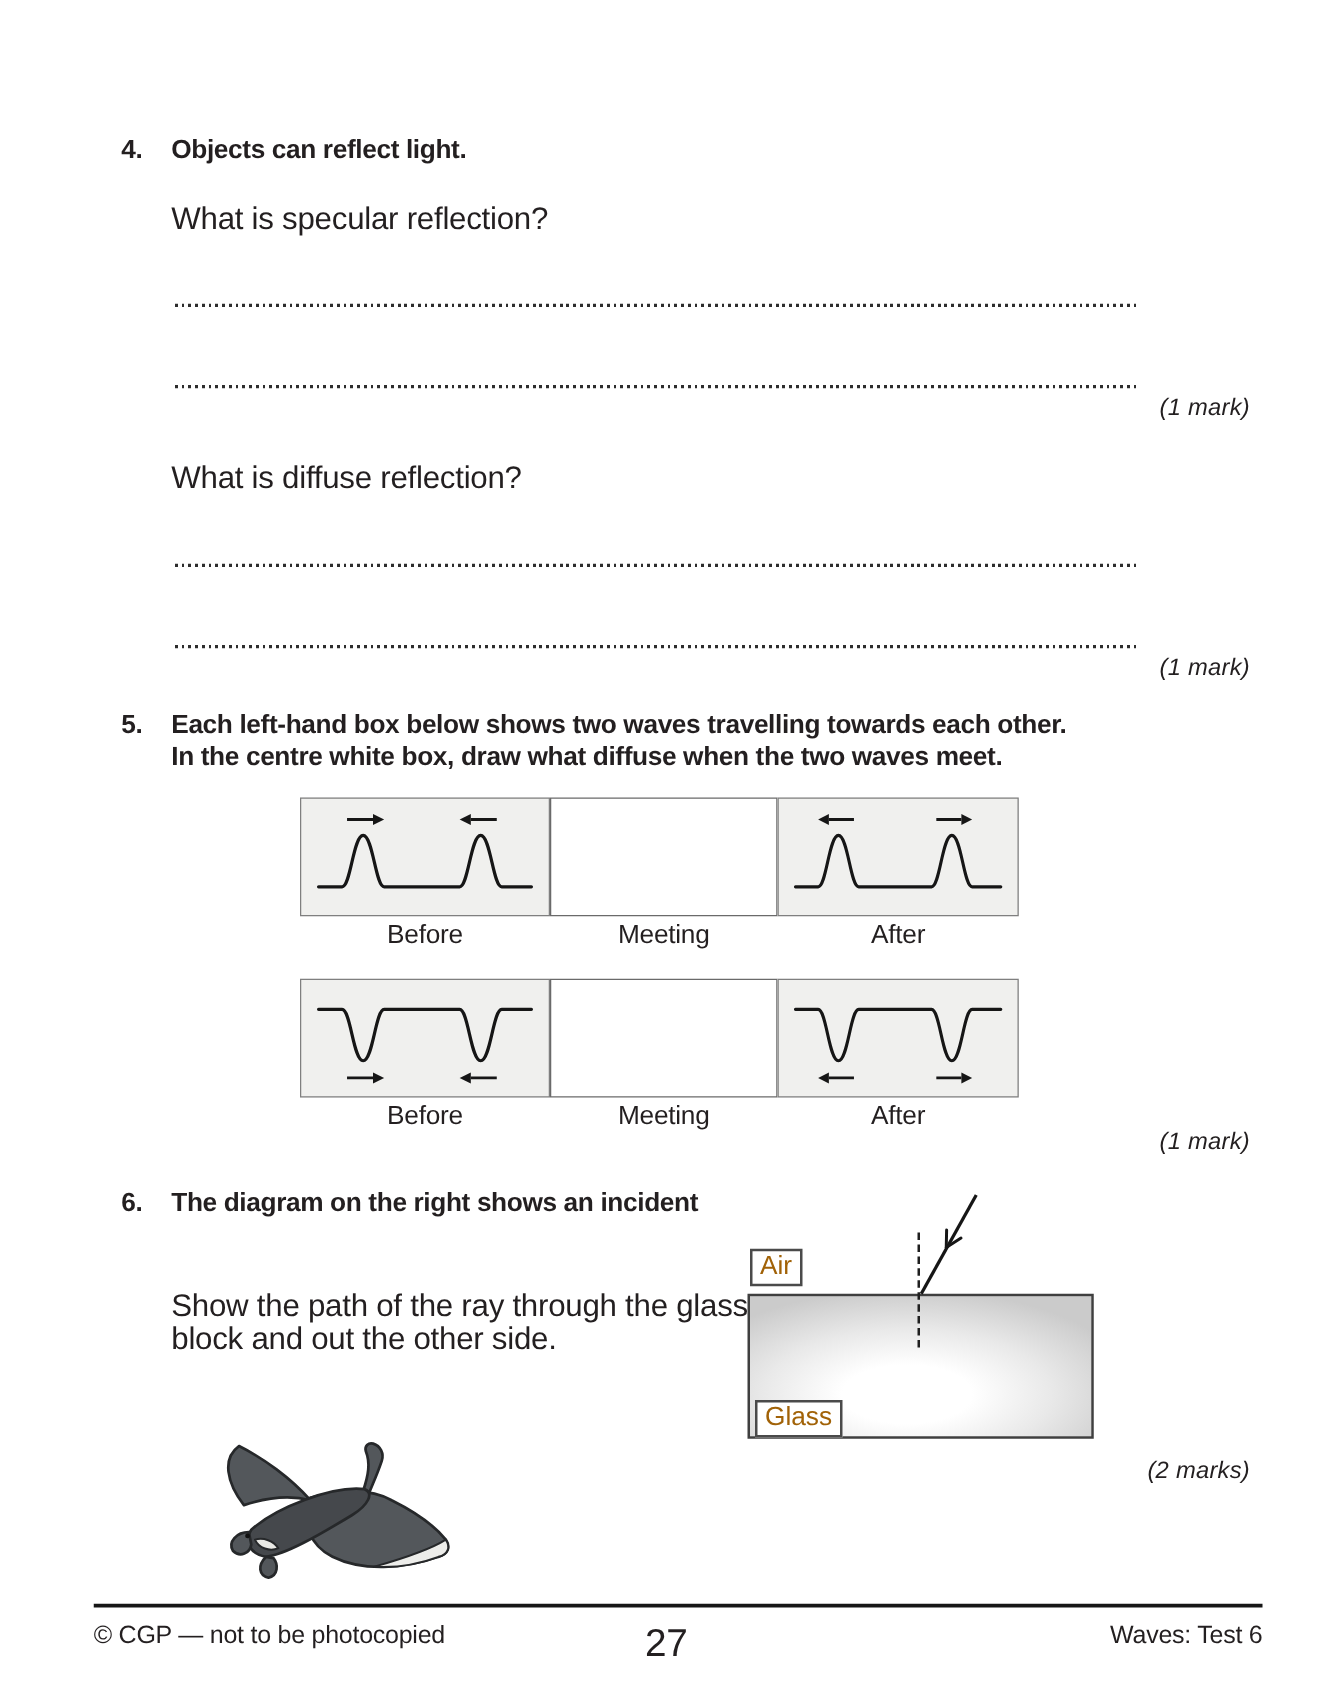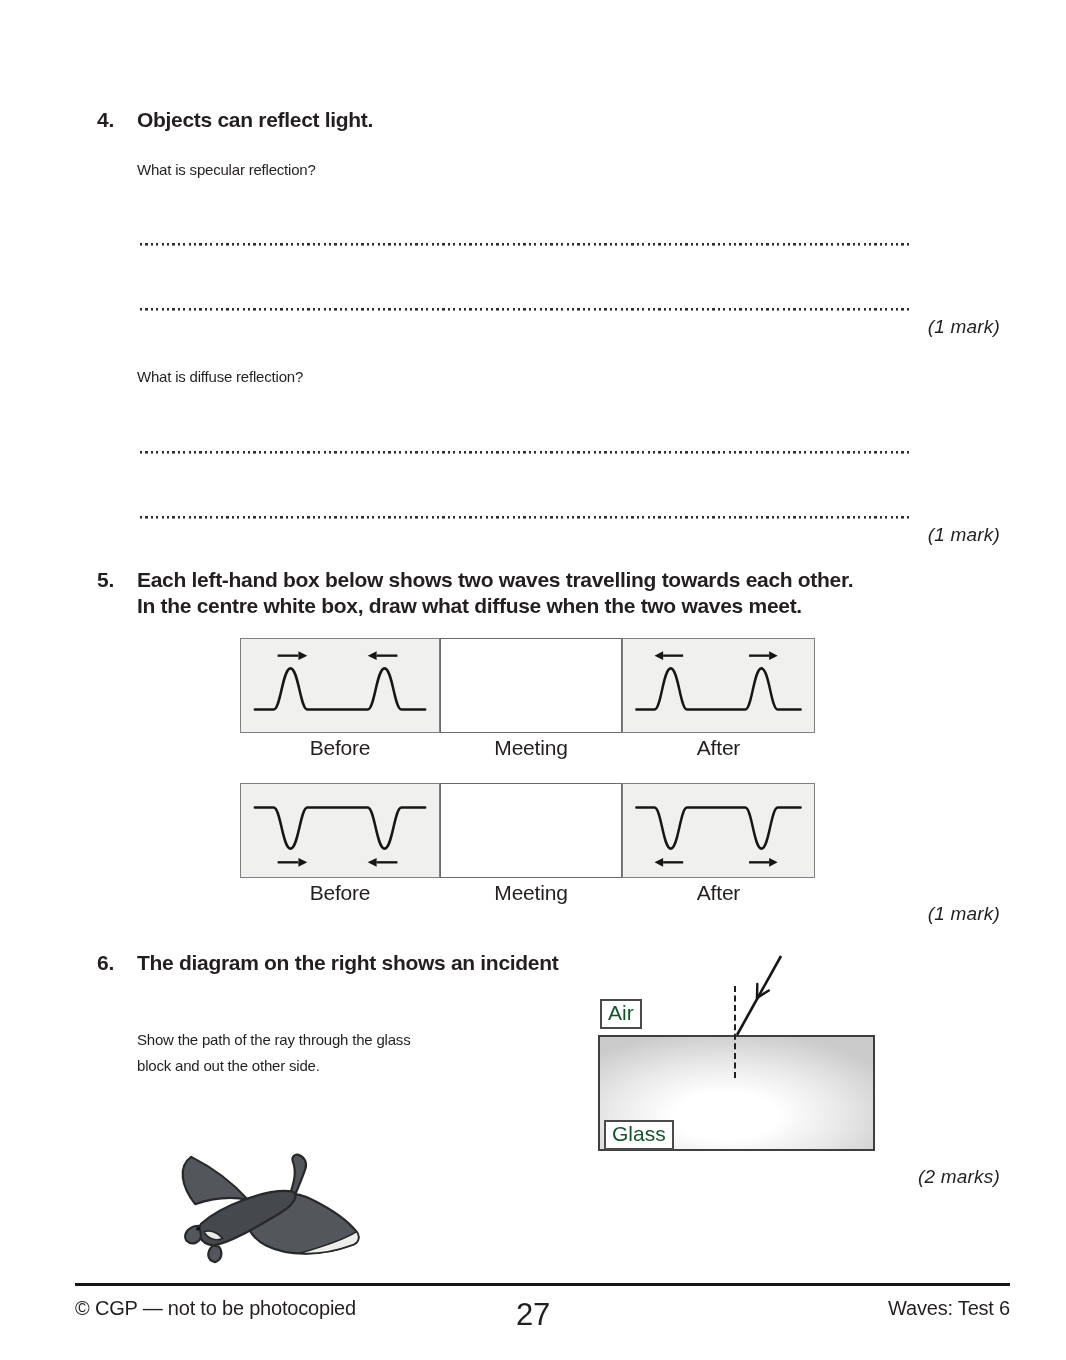--- a/index.html
+++ b/index.html
@@ -5,35 +5,35 @@
   * { margin:0; padding:0; box-sizing:border-box; }
   html,body { background:#ffffff; }
   .page {
     position:relative; width:1066px; height:1360px; background:#ffffff;
     font-family:"Liberation Sans","DejaVu Sans",sans-serif; color:#231f20;
     overflow:hidden; margin:0 auto;
   }
   .abs { position:absolute; }
   .qnum  { font-weight:bold; font-size:21px; letter-spacing:-0.2px; }
   .qtitle{ font-weight:bold; font-size:21px; letter-spacing:-0.3px; }
-  .qtext { font-size:15px; letter-spacing:-0.2px; }
+  .qtext { font-size:25px; letter-spacing:-0.2px; }
   .marks { font-style:italic; font-size:19px; right:66px; text-align:right; letter-spacing:0.2px; }
   .dotline {
     left:140px; width:770px; height:3px;
     background-image:repeating-linear-gradient(to right,#2d2d2d 0 2.2px,transparent 2.2px 5.4px);
     background-position:left center; background-size:100% 2.6px; background-repeat:no-repeat;
   }
   .wavebox { border:1.5px solid #7f7f7f; }
   .wavebox.gray  { background:#f0f0ee; }
   .wavebox.white { background:#ffffff; border-color:#6a6a6a; }
   .wavebox svg { display:block; width:100%; height:100%; }
   .boxlabel { font-size:21px; text-align:center; letter-spacing:-0.2px; }
   .labelbox {
     background:#ffffff; border:2px solid #4a4a4a; font-size:21px;
-    padding:0 6px 2px 6px; line-height:24px; color:#14532d;
+    padding:0 6px 2px 6px; line-height:24px; color:#a16207;
   }
   .glassblock {
     left:598px; top:1035px; width:277px; height:116px;
     border:2px solid #3f3f3f;
     background:radial-gradient(ellipse 68% 75% at 46% 70%, #ffffff 28%, #e9e9e9 62%, #cbcbcb 100%);
   }
   .normal-line { left:734px; top:986px; height:92px; width:0; border-left:2.5px dashed #1f1f1f; }
   .score-row { right:65px; top:1214px; display:flex; align-items:center; gap:12px; }
   .score-label { font-weight:bold; font-size:25px; letter-spacing:-0.3px; }
   .score-box {

